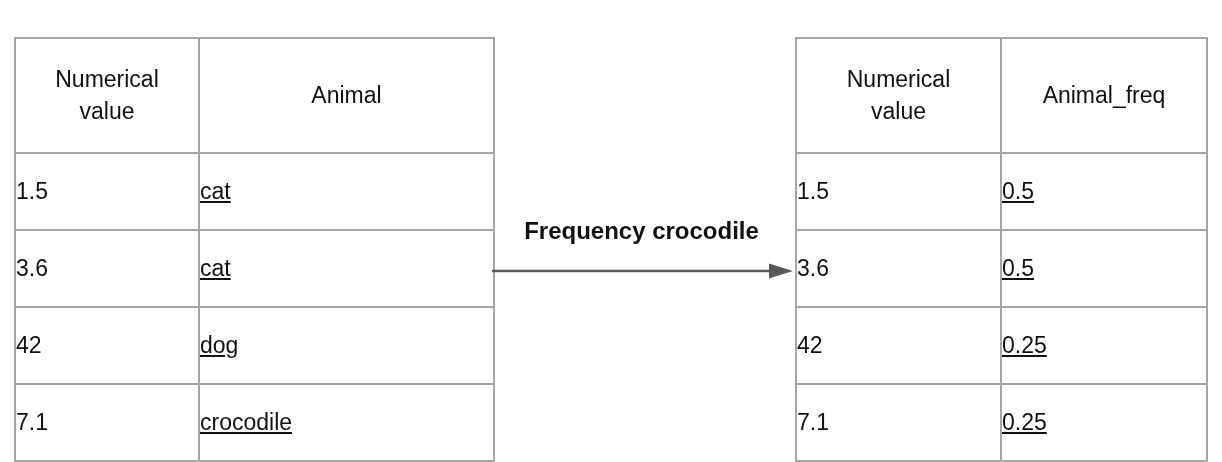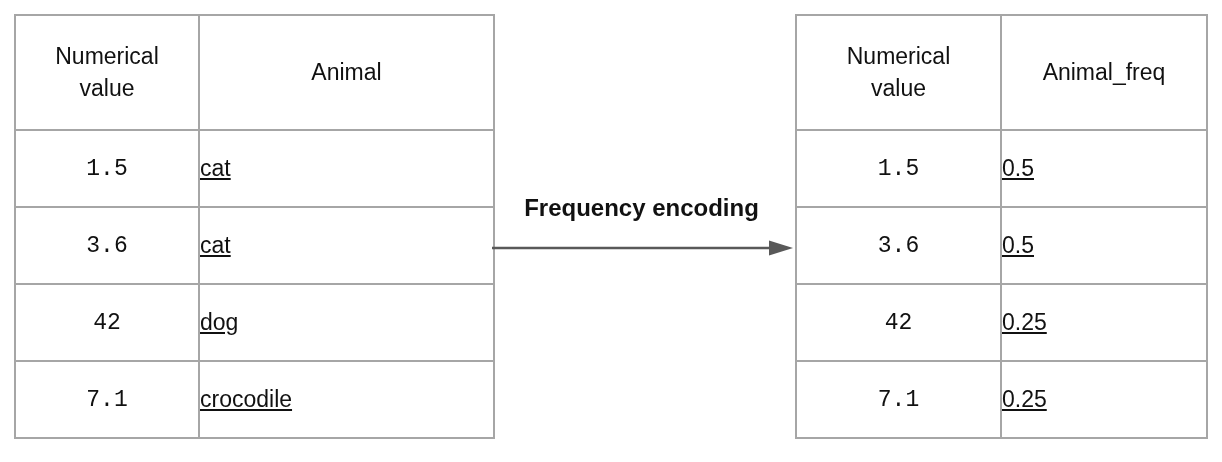--- a/index.html
+++ b/index.html
@@ -9,20 +9,21 @@
     width: 1222px;
     height: 462px;
     overflow: hidden;
     font-family: "Liberation Sans", sans-serif;
     color: #111111;
   }
   .stage {
     position: relative;
     width: 1222px;
     height: 390px;
+    margin-top: 23px;
   }
   table.data-table {
     position: absolute;
     border-collapse: collapse;
     table-layout: fixed;
     background: #ffffff;
   }
   table.data-table td, table.data-table th {
     border: 2px solid #a6a6a6;
     font-size: 23px;
@@ -38,22 +39,21 @@
   #right-table col.c1 { width: 205px; }
   #right-table col.c2 { width: 206px; }
   tr.header-row  { height: 115px; }
   tr.data-row    { height: 77px; }
   th.hdr {
     text-align: center;
     white-space: pre-line;
     line-height: 1.35;
   }
   td.num-cell {
-    text-align: center;
-    font-family: Liberation Mono, monospace;
+    text-align: left;
   }
   td.val-cell {
     text-align: left;
     padding-left: 17px;
     text-decoration: underline;
   }
   .arrow-label {
     position: absolute;
     left: 488px;
     top: 194px;
@@ -97,21 +97,21 @@
       <td class="num-cell">42</td>
       <td class="val-cell">dog</td>
     </tr>
     <tr class="data-row">
       <td class="num-cell">7.1</td>
       <td class="val-cell">crocodile</td>
     </tr>
   </tbody>
     </table>
 
-  <div class="arrow-label">Frequency encoding</div>
+  <div class="arrow-label">Frequency crocodile</div>
   <svg class="arrow-svg" width="307" height="20" viewBox="0 0 307 20">
     <line x1="4" y1="10" x2="283" y2="10" stroke="#595959" stroke-width="2.5"></line>
     <polygon points="281,2.5 305,10 281,17.5" fill="#595959"></polygon>
   </svg>
 
   <table class="data-table" id="right-table">
     <colgroup>
         <col class="c1">
         <col class="c2">
       </colgroup>

